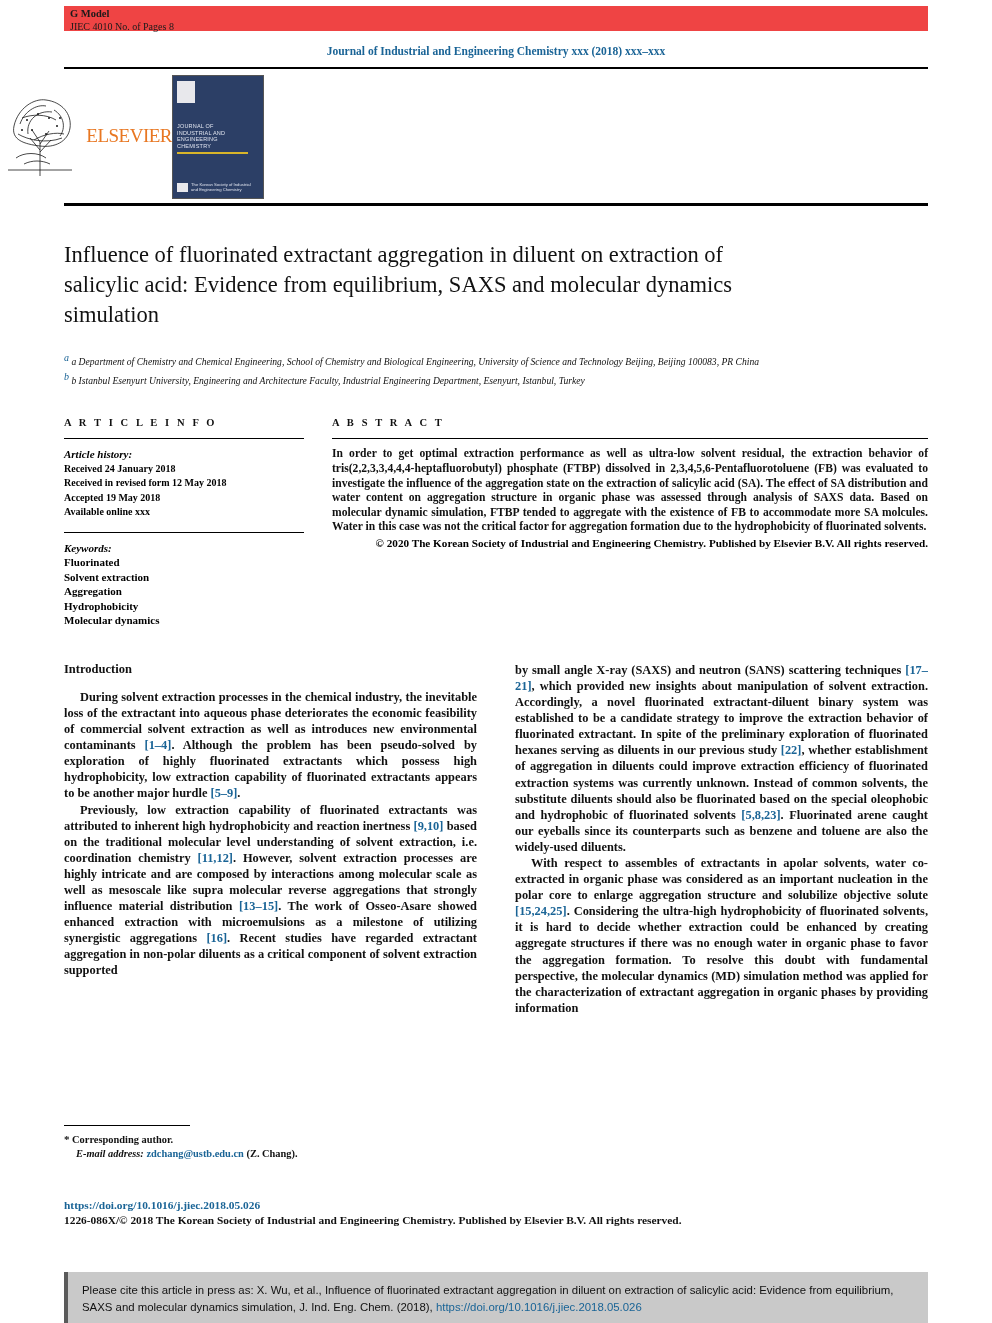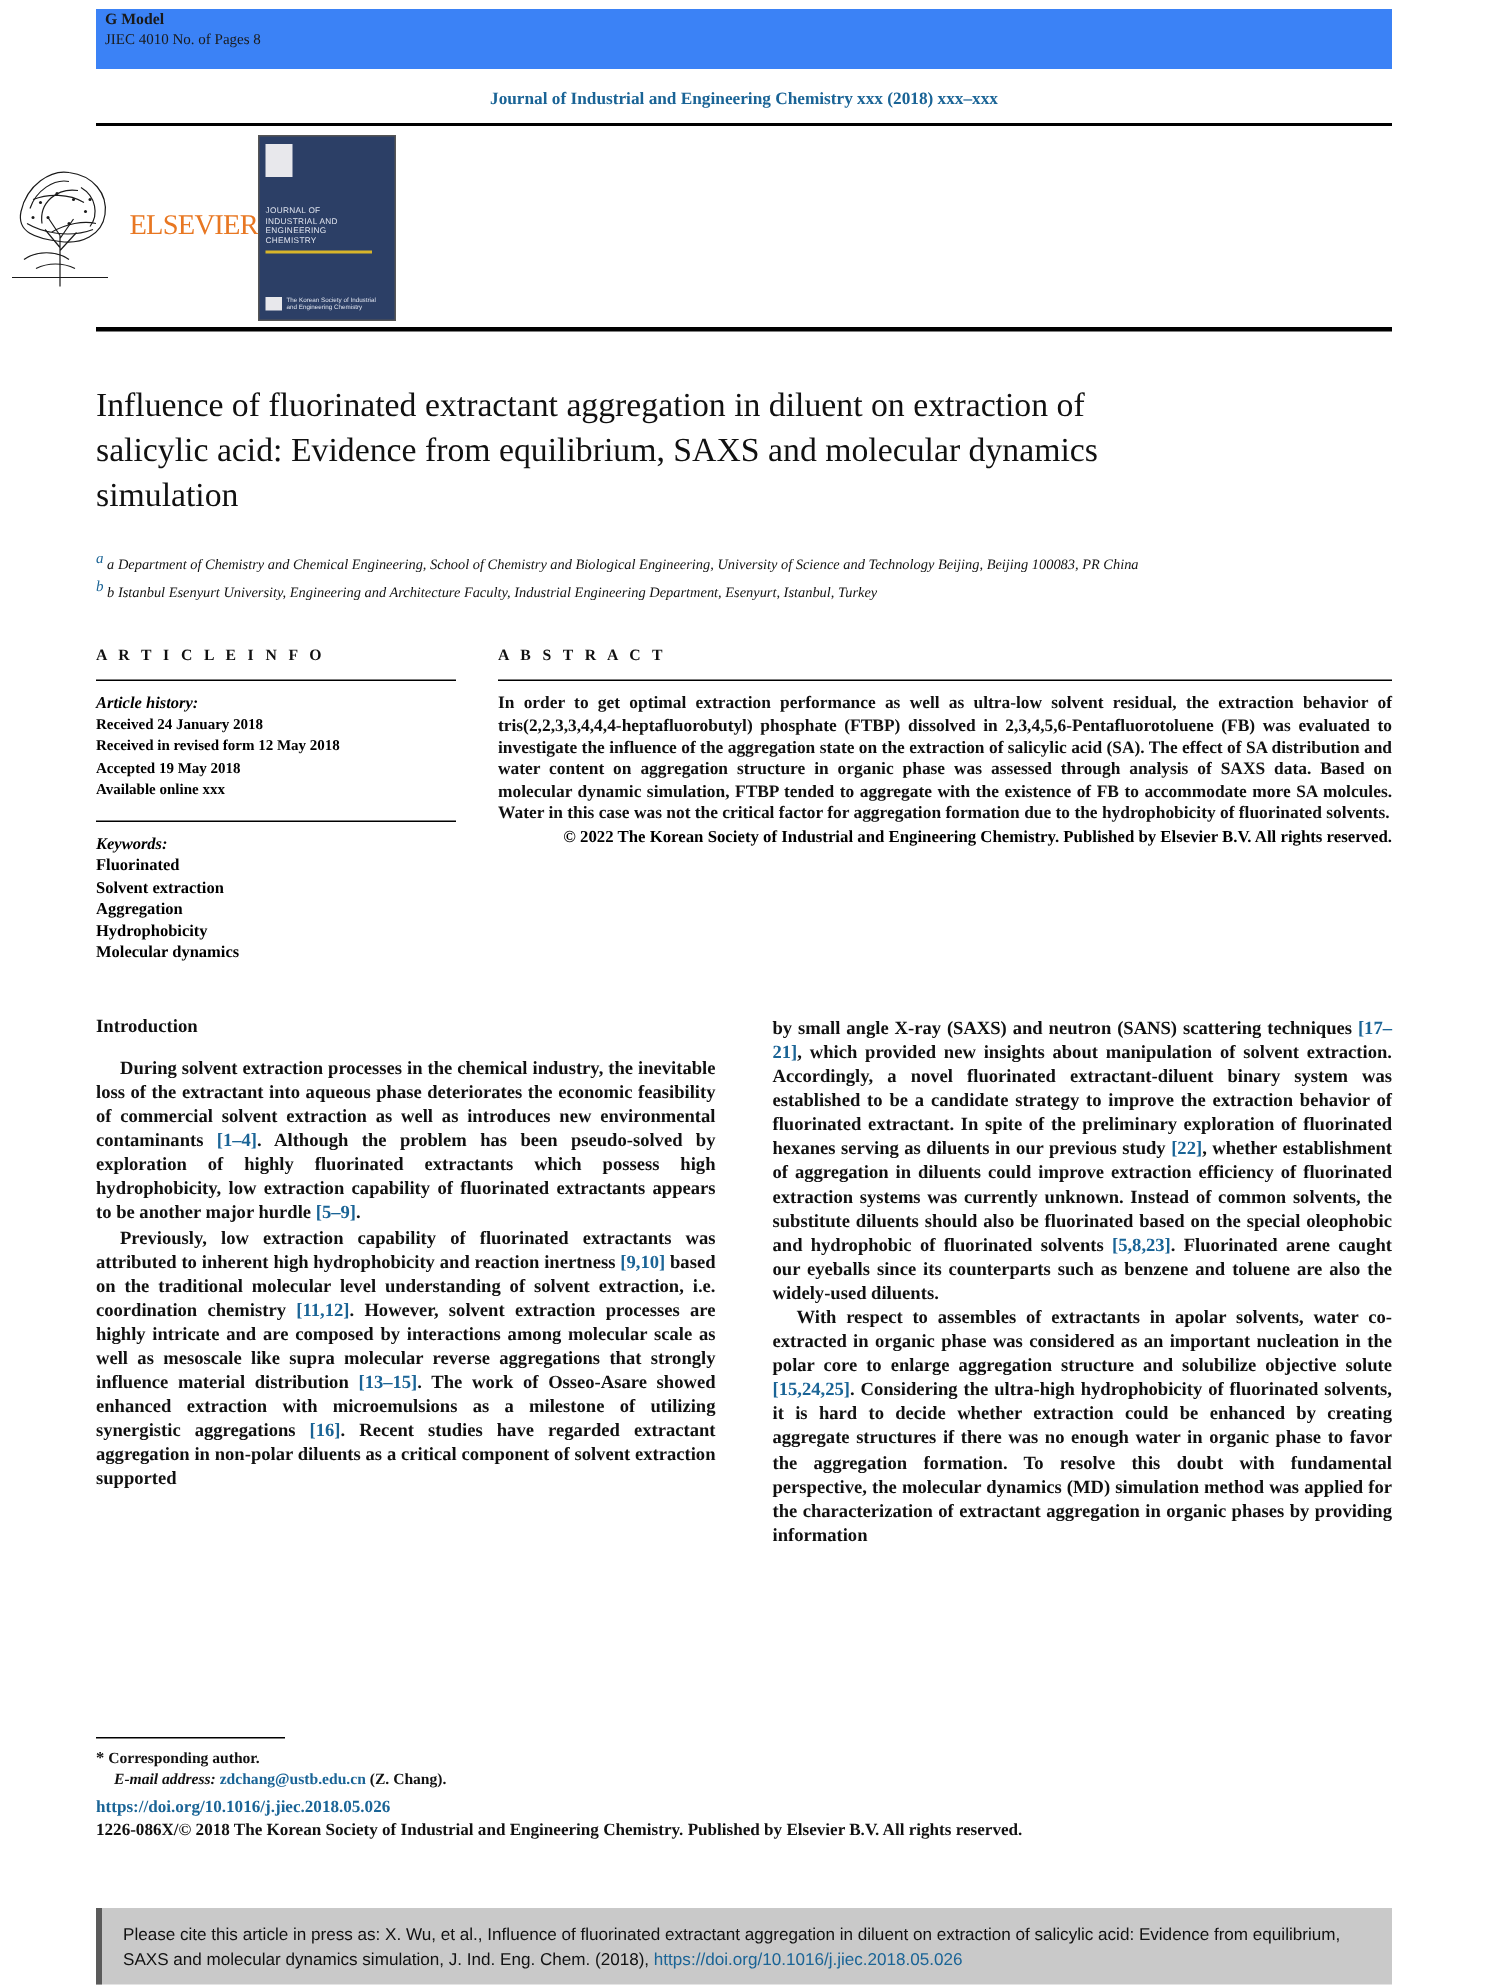--- a/index.html
+++ b/index.html
@@ -19,22 +19,22 @@
     position: relative;
     width: 992px;
     height: 1323px;
     box-sizing: border-box;
     padding: 0 64px;
   }
 
   
   .banner {
     position: relative;
-    height: 40px;
-    background: #3b82f6;
+    height: 25px;
+    background: #ef4444;
     margin: 6px 0 0 0;
   }
   .banner-title {
     position: absolute;
     left: 0; right: 0; top: 4px;
     text-align: center;
     font-family: "Liberation Sans", sans-serif;
     font-weight: bold;
     font-size: 27px;
     letter-spacing: 1px;
@@ -273,21 +273,21 @@
     text-indent: 16px;
     font-weight: bold;
   }
   .body-p + .body-p { margin-top: 0px; }
   .ref { color: #1a6496; }
 
   
   .footnotes {
     position: absolute;
     left: 64px;
-    top: 1152px;
+    top: 1119px;
     width: 413px;
   }
   .fn-rule { border-top: 1px solid #000; width: 126px; margin-bottom: 7px; }
   .fn-line {
     font-family: "Liberation Serif", serif;
     font-size: 10.4px;
     line-height: 13.5px;
     font-weight: bold;
     color: #111;
   }
@@ -411,21 +411,21 @@
       <div class="kw-line">Solvent extraction</div>
       <div class="kw-line">Aggregation</div>
       <div class="kw-line">Hydrophobicity</div>
       <div class="kw-line">Molecular dynamics</div>
     </div>
 
     <div class="col-abstract">
       <div class="sec-head">A B S T R A C T</div>
       <div class="rule"></div>
       <div class="abstract-body">In order to get optimal extraction performance as well as ultra-low solvent residual, the extraction behavior of tris(2,2,3,3,4,4,4-heptafluorobutyl) phosphate (FTBP) dissolved in 2,3,4,5,6-Pentafluorotoluene (FB) was evaluated to investigate the influence of the aggregation state on the extraction of salicylic acid (SA). The effect of SA distribution and water content on aggregation structure in organic phase was assessed through analysis of SAXS data. Based on molecular dynamic simulation, FTBP tended to aggregate with the existence of FB to accommodate more SA molcules. Water in this case was not the critical factor for aggregation formation due to the hydrophobicity of fluorinated solvents.</div>
-      <div class="abstract-copy">© 2022 The Korean Society of Industrial and Engineering Chemistry. Published by Elsevier B.V. All rights reserved.</div>
+      <div class="abstract-copy">© 2020 The Korean Society of Industrial and Engineering Chemistry. Published by Elsevier B.V. All rights reserved.</div>
     </div>
   </div>
 
   <div class="body-area">
     <div class="bcol">
       <div class="body-head">Introduction</div>
       <p class="body-p">During solvent extraction processes in the chemical industry, the inevitable loss of the extractant into aqueous phase deteriorates the economic feasibility of commercial solvent extraction as well as introduces new environmental contaminants <span class="ref">[1–4]</span>. Although the problem has been pseudo-solved by exploration of highly fluorinated extractants which possess high hydrophobicity, low extraction capability of fluorinated extractants appears to be another major hurdle <span class="ref">[5–9]</span>.</p>
       <p class="body-p">Previously, low extraction capability of fluorinated extractants was attributed to inherent high hydrophobicity and reaction inertness <span class="ref">[9,10]</span> based on the traditional molecular level understanding of solvent extraction, i.e. coordination chemistry <span class="ref">[11,12]</span>. However, solvent extraction processes are highly intricate and are composed by interactions among molecular scale as well as mesoscale like supra molecular reverse aggregations that strongly influence material distribution <span class="ref">[13–15]</span>. The work of Osseo-Asare showed enhanced extraction with microemulsions as a milestone of utilizing synergistic aggregations <span class="ref">[16]</span>. Recent studies have regarded extractant aggregation in non-polar diluents as a critical component of solvent extraction supported</p>
     </div>
     <div class="bcol">

